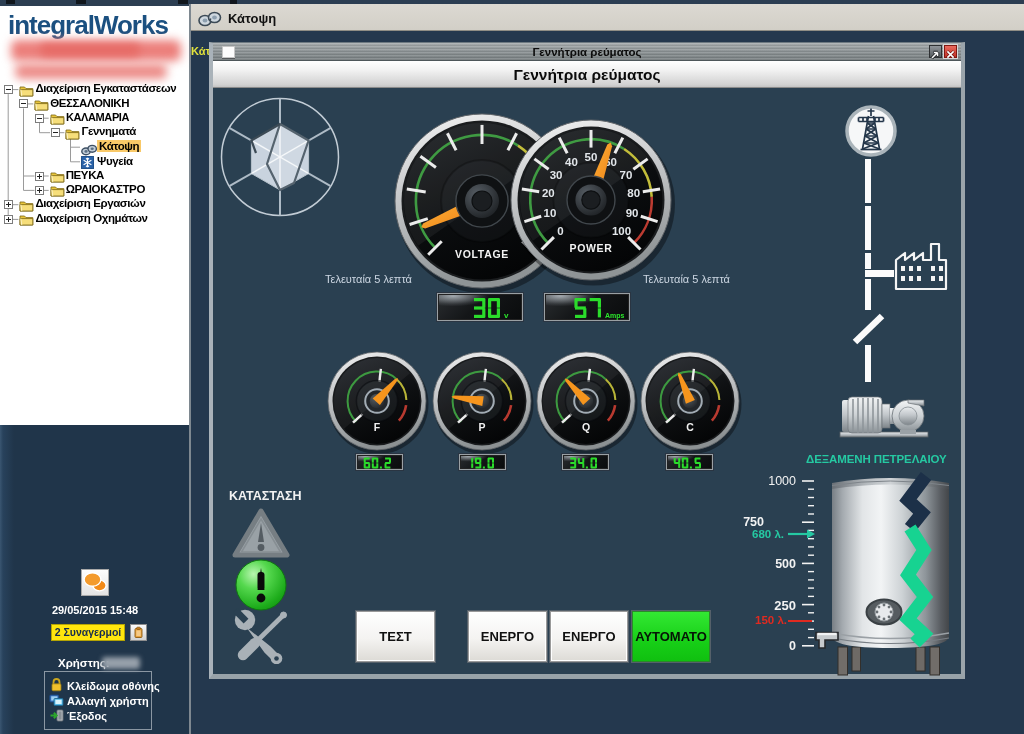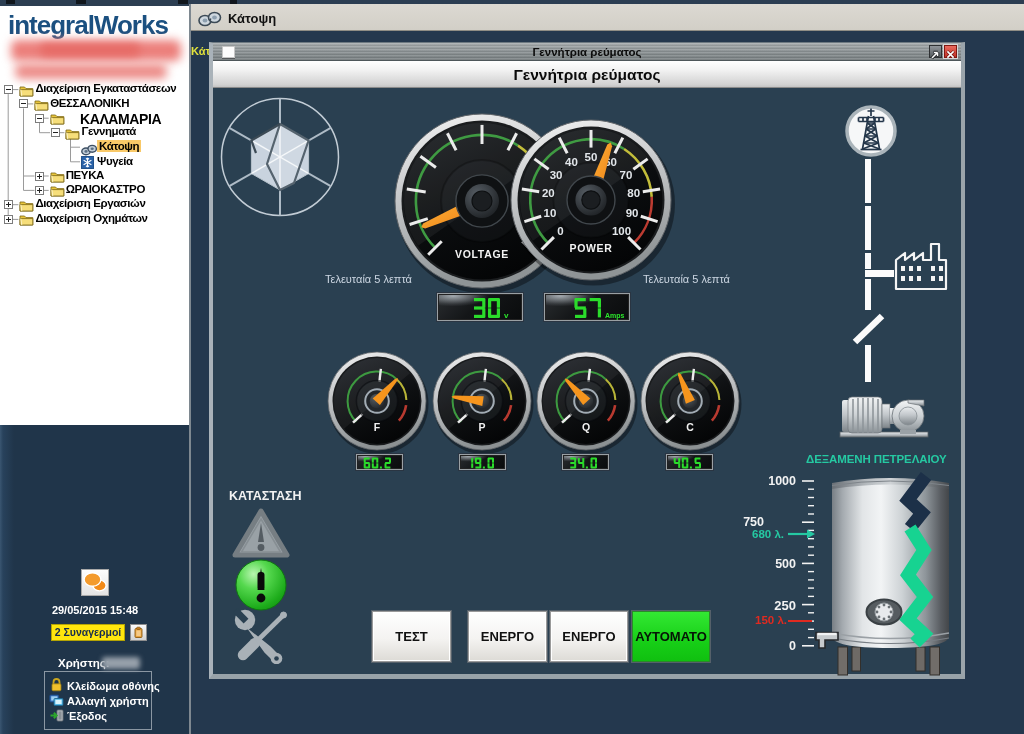--- a/index.html
+++ b/index.html
@@ -67,21 +67,21 @@
 </svg></div>
     <div class="abs" style="left:50.3px;top:96.6px;font-size:11.5px;font-weight:bold;color:#000;letter-spacing:-0.4px;white-space:nowrap;">ΘΕΣΣΑΛΟΝΙΚΗ</div>
     <div class="abs" style="left:35.0px;top:113.7px;width:9px;height:9px;background:#fff;border:1px solid #7c7c7c;">
       <div class="abs" style="left:1px;top:3px;width:5px;height:1px;background:#222;"></div>
     </div>
     <div class="abs" style="left:49.7px;top:111.2px;"><svg width="15" height="13" viewBox="0 0 15 13">
 <path d="M1,3 L5.5,3 L7,4.6 L13.8,4.6 L13.8,12 L1,12 Z" fill="#e8c53c" stroke="#7a6414" stroke-width="0.8"></path>
 <path d="M1,5.6 L13.8,5.6 L13.8,12 L1,12 Z" fill="#f6de7a" stroke="#7a6414" stroke-width="0.8"></path>
 <path d="M1.8,5.6 L2.8,12" stroke="#fdf3c2" stroke-width="1"></path>
 </svg></div>
-    <div class="abs" style="left:80px;top:110.9px;font-size:14px;font-weight:bold;color:#000;letter-spacing:-0.4px;white-space:nowrap;">ΚΑΛΑΜΑΡΙΑ</div>
+    <div class="abs" style="left:66px;top:110.9px;font-size:11px;font-weight:bold;color:#000;letter-spacing:-0.4px;white-space:nowrap;">ΚΑΛΑΜΑΡΙΑ</div>
     <div class="abs" style="left:50.5px;top:128.2px;width:9px;height:9px;background:#fff;border:1px solid #7c7c7c;">
       <div class="abs" style="left:1px;top:3px;width:5px;height:1px;background:#222;"></div>
     </div>
     <div class="abs" style="left:65.4px;top:125.7px;"><svg width="15" height="13" viewBox="0 0 15 13">
 <path d="M1,3 L5.5,3 L7,4.6 L13.8,4.6 L13.8,12 L1,12 Z" fill="#e8c53c" stroke="#7a6414" stroke-width="0.8"></path>
 <path d="M1,5.6 L13.8,5.6 L13.8,12 L1,12 Z" fill="#f6de7a" stroke="#7a6414" stroke-width="0.8"></path>
 <path d="M1.8,5.6 L2.8,12" stroke="#fdf3c2" stroke-width="1"></path>
 </svg></div>
     <div class="abs" style="left:81.4px;top:125.4px;font-size:11.5px;font-weight:bold;color:#000;letter-spacing:-0.4px;white-space:nowrap;">Γεννηματά</div>
     <div class="abs" style="left:81.0px;top:142.2px;"><svg width="16" height="12" viewBox="0 0 16 12">
@@ -587,21 +587,21 @@
 <path d="M24,37 L12,49" stroke-width="10.5" stroke-linecap="round" fill="none"></path>
 </g>
 <g fill="#a9b1b7">
 <circle cx="14" cy="14" r="10.2"></circle>
 <polygon points="12.2,18.8 39.6,40.4 48.4,49.6 42.6,55.4 33.4,46.6 16.8,23.2"></polygon>
 <circle cx="45.5" cy="52.5" r="5.8"></circle>
 </g>
 <rect x="-13.5" y="-3.4" width="15" height="6.8" fill="#2a4051" transform="translate(14,14) rotate(45)"></rect>
 <circle cx="45.5" cy="52.5" r="2.3" fill="#2a4051"></circle>
 </svg>
-    <div class="abs" style="left:372px;top:611px;width:79px;height:51px;background:linear-gradient(#ffffff,#f4f3f1 55%,#dddbd6);border:1px solid #9a9a9a;outline:1px solid #55606a;box-shadow:inset 0 0 0 1px #fff;display:flex;align-items:center;justify-content:center;font-size:13px;font-weight:bold;color:#111;">ΤΕΣΤ</div>
+    <div class="abs" style="left:356px;top:611px;width:79px;height:51px;background:linear-gradient(#ffffff,#f4f3f1 55%,#dddbd6);border:1px solid #9a9a9a;outline:1px solid #55606a;box-shadow:inset 0 0 0 1px #fff;display:flex;align-items:center;justify-content:center;font-size:13px;font-weight:bold;color:#111;">ΤΕΣΤ</div>
     <div class="abs" style="left:468px;top:611px;width:79px;height:51px;background:linear-gradient(#ffffff,#f4f3f1 55%,#dddbd6);border:1px solid #9a9a9a;outline:1px solid #55606a;box-shadow:inset 0 0 0 1px #fff;display:flex;align-items:center;justify-content:center;font-size:13px;font-weight:bold;color:#111;">ΕΝΕΡΓΟ</div>
     <div class="abs" style="left:550px;top:611px;width:78px;height:51px;background:linear-gradient(#ffffff,#f4f3f1 55%,#dddbd6);border:1px solid #9a9a9a;outline:1px solid #55606a;box-shadow:inset 0 0 0 1px #fff;display:flex;align-items:center;justify-content:center;font-size:13px;font-weight:bold;color:#111;">ΕΝΕΡΓΟ</div>
     <div class="abs" style="left:632px;top:611px;width:78px;height:51px;background:linear-gradient(#33e833,#17cf17 60%,#10c010);border:1px solid #2a8a2a;outline:1px solid #55606a;display:flex;align-items:center;justify-content:center;font-size:13px;font-weight:bold;color:#061406;">ΑΥΤΟΜΑΤΟ</div>
     <svg class="abs" style="left:843px;top:103px" width="56" height="56" viewBox="0 0 56 56">
 <circle cx="28" cy="28" r="24" fill="#f6f7f8" stroke="#aab4ba" stroke-width="3.5"></circle>
 <g stroke="#24364a" stroke-width="1.7" fill="none">
 <path d="M28,5.5 L28,13 M24.5,8 L31.5,8"></path>
 <path d="M15.5,14.5 L40.5,14.5 M15.5,18.5 L40.5,18.5 M15.5,14.5 L15.5,18.5 M40.5,14.5 L40.5,18.5 M20,14.5 L20,18.5 M24,14.5 L24,18.5 M32,14.5 L32,18.5 M36,14.5 L36,18.5"></path>
 <path d="M25.5,13 L19.5,46 M30.5,13 L36.5,46"></path>
 <path d="M24.3,20 L31.7,20 M23.2,26 L32.8,26 M22,33 L34,33 M20.7,40 L35.3,40"></path>
@@ -658,21 +658,21 @@
         <line x1="40" y1="9" x2="40" y2="42"></line>
       </g>
 <rect x="44" y="14" width="8" height="24" fill="url(#pm1)" stroke="#6a7176" stroke-width="0.7"></rect>
 <rect x="52" y="18" width="6" height="16" fill="url(#pm2)"></rect>
 <circle cx="70" cy="26" r="16" fill="url(#pm2)" stroke="#6a7176" stroke-width="0.8"></circle>
 <circle cx="70" cy="26" r="9" fill="url(#pm1)" stroke="#878e93" stroke-width="0.8"></circle>
 <path d="M70,10 L86,10 L86,16 L70,13 Z" fill="url(#pm1)" stroke="#6a7176" stroke-width="0.7"></path>
 <rect x="62" y="40" width="16" height="4" fill="#9aa1a6"></rect>
 </svg>
     <div class="abs" style="left:806px;top:453px;white-space:nowrap;font-size:11.5px;font-weight:bold;color:#25c9a2;letter-spacing:-0.1px;">ΔΕΞΑΜΕΝΗ ΠΕΤΡΕΛΑΙΟΥ</div>
-    <div class="abs" style="left:738px;top:474.0px;width:58px;text-align:right;font-size:12.5px;font-weight:bold;color:#f2f2f2;">1000</div>
+    <div class="abs" style="left:738px;top:474.0px;width:58px;text-align:right;font-size:12.5px;font-weight:normal;color:#f2f2f2;">1000</div>
     <div class="abs" style="left:706px;top:515.3px;width:58px;text-align:right;font-size:12.5px;font-weight:bold;color:#f2f2f2;">750</div>
     <div class="abs" style="left:738px;top:556.5px;width:58px;text-align:right;font-size:12.5px;font-weight:bold;color:#f2f2f2;">500</div>
     <div class="abs" style="left:738px;top:597.8px;width:58px;text-align:right;font-size:13px;font-weight:bold;color:#f2f2f2;">250</div>
     <div class="abs" style="left:738px;top:638.8px;width:58px;text-align:right;font-size:12.5px;font-weight:bold;color:#f2f2f2;">0</div>
     <svg class="abs" style="left:796px;top:475px" width="20" height="180" viewBox="0 0 20 180">
       <line x1="6" y1="6.0" x2="18" y2="6.0" stroke="#f2f2f2" stroke-width="1.6"></line>
       <line x1="6" y1="47.2" x2="18" y2="47.2" stroke="#f2f2f2" stroke-width="1.6"></line>
       <line x1="6" y1="88.4" x2="18" y2="88.4" stroke="#f2f2f2" stroke-width="1.6"></line>
       <line x1="6" y1="129.6" x2="18" y2="129.6" stroke="#f2f2f2" stroke-width="1.6"></line>
       <line x1="6" y1="170.8" x2="18" y2="170.8" stroke="#f2f2f2" stroke-width="1.6"></line>

